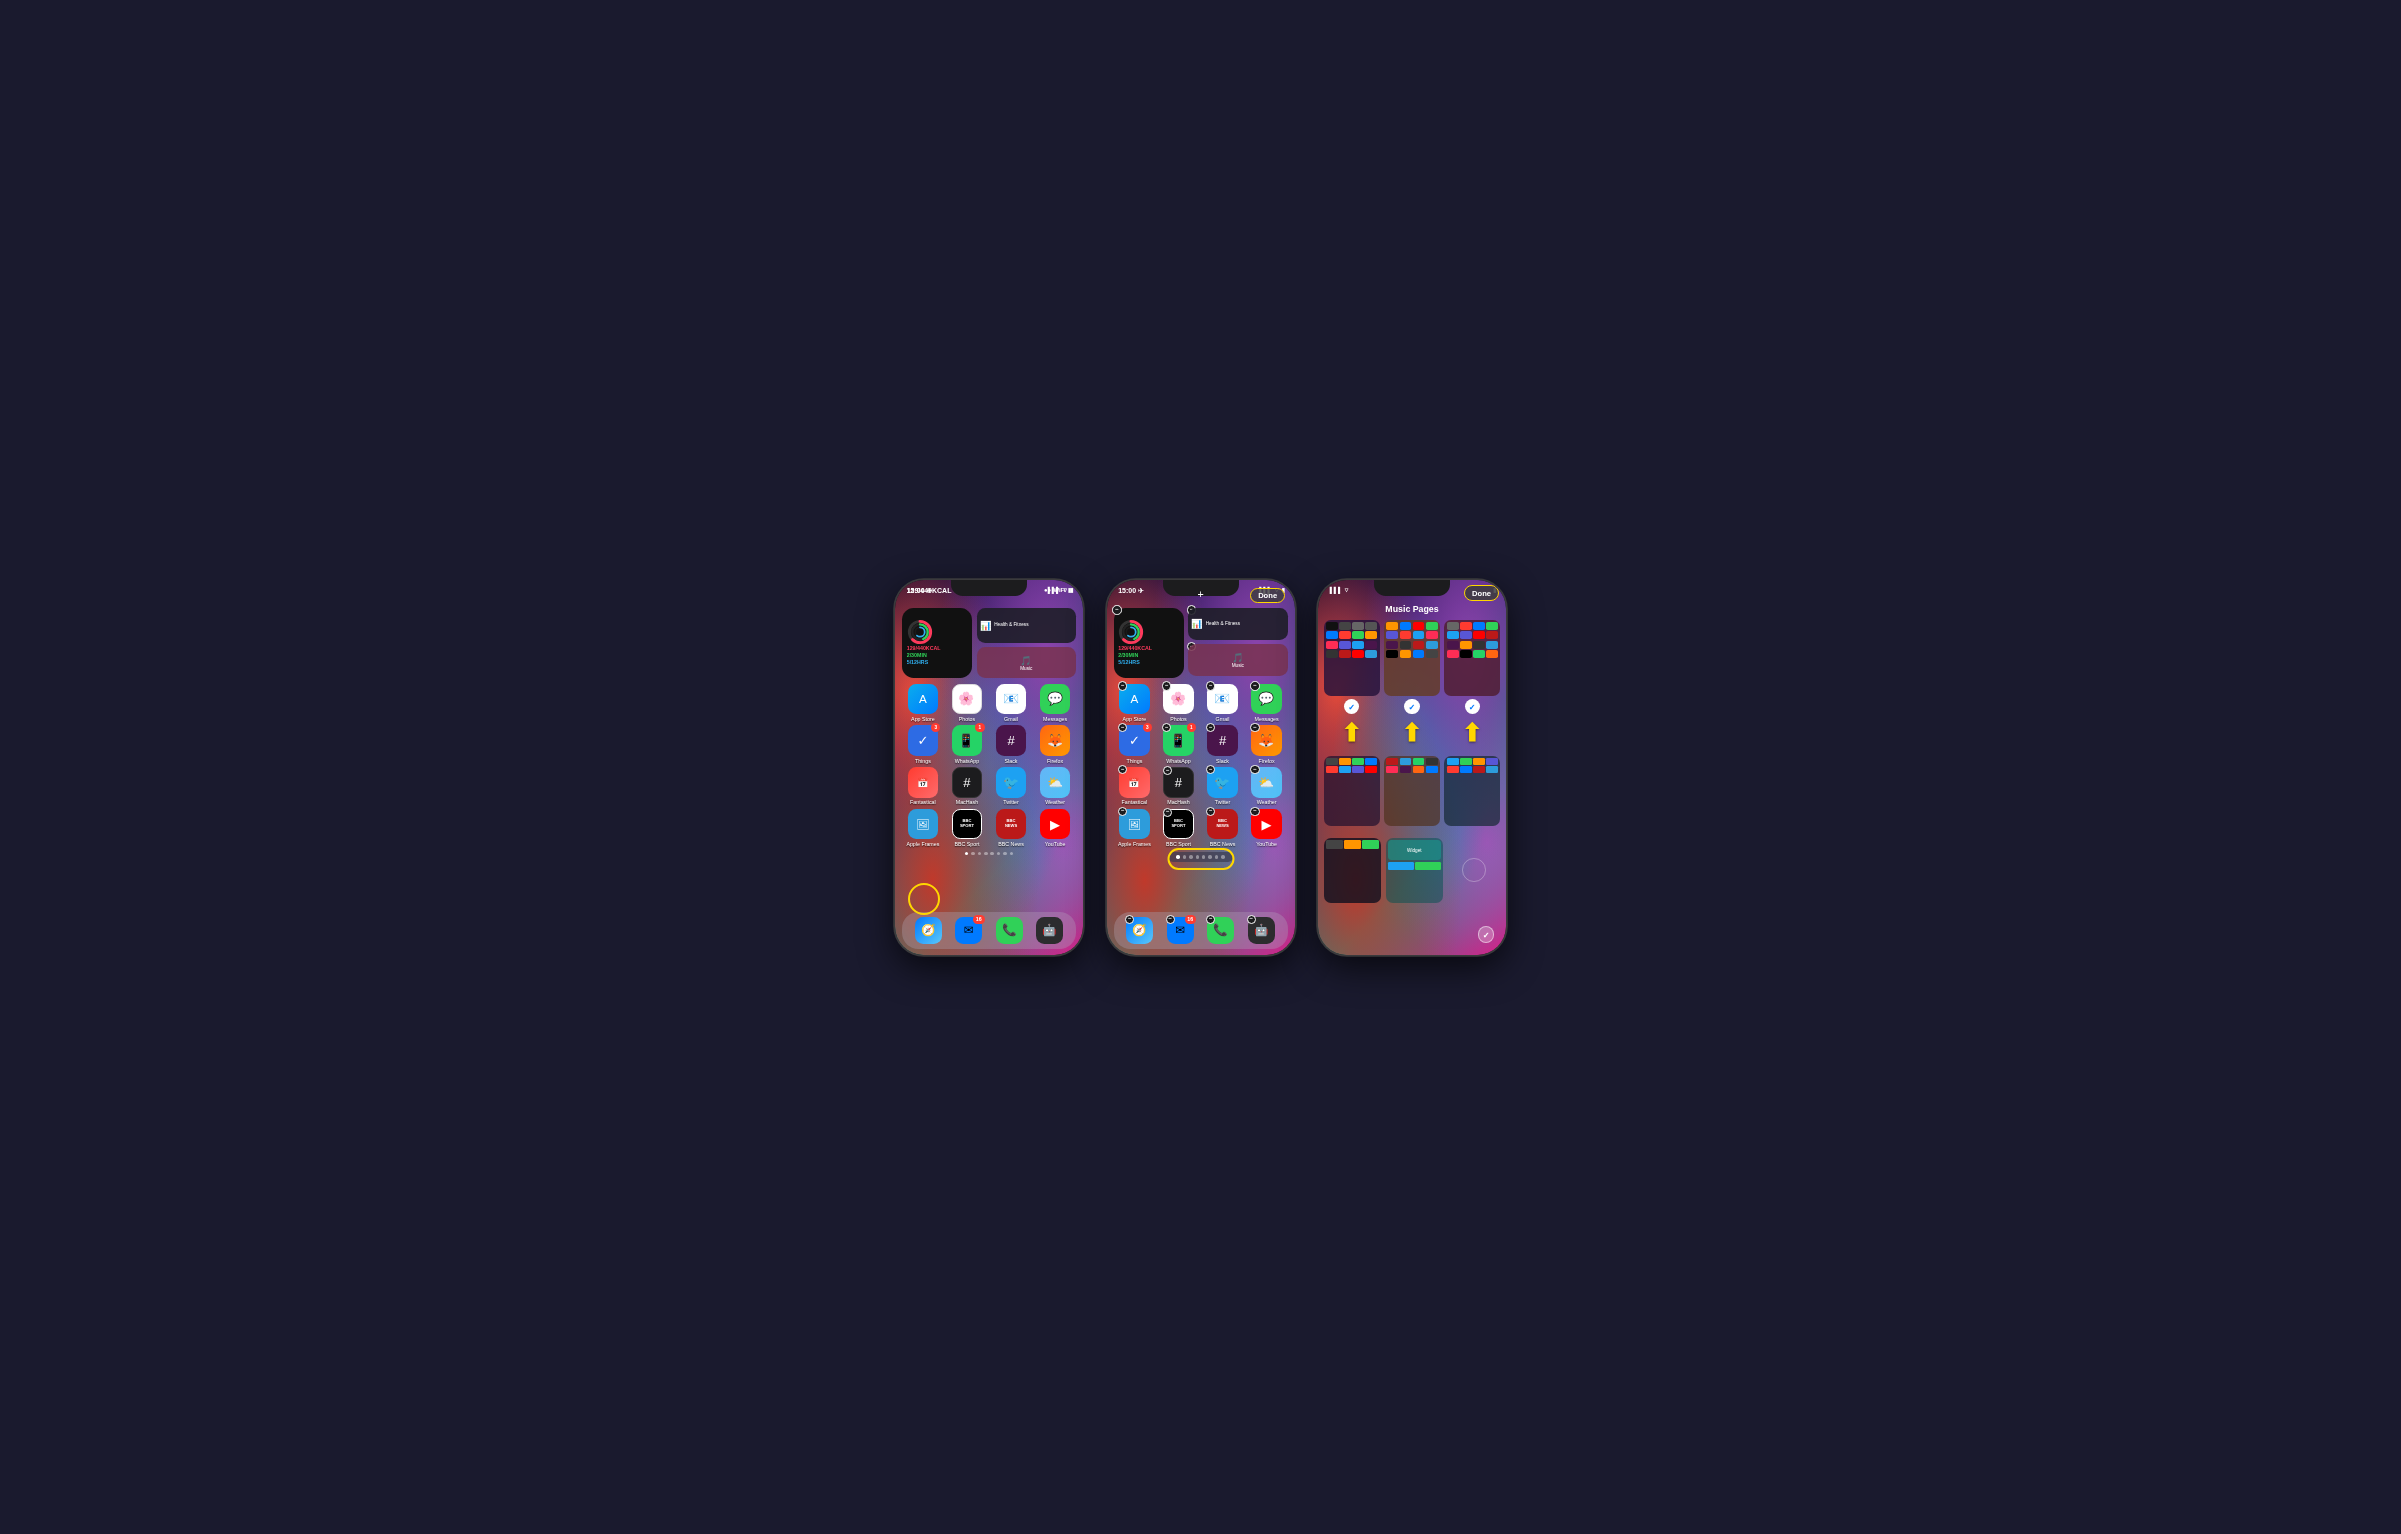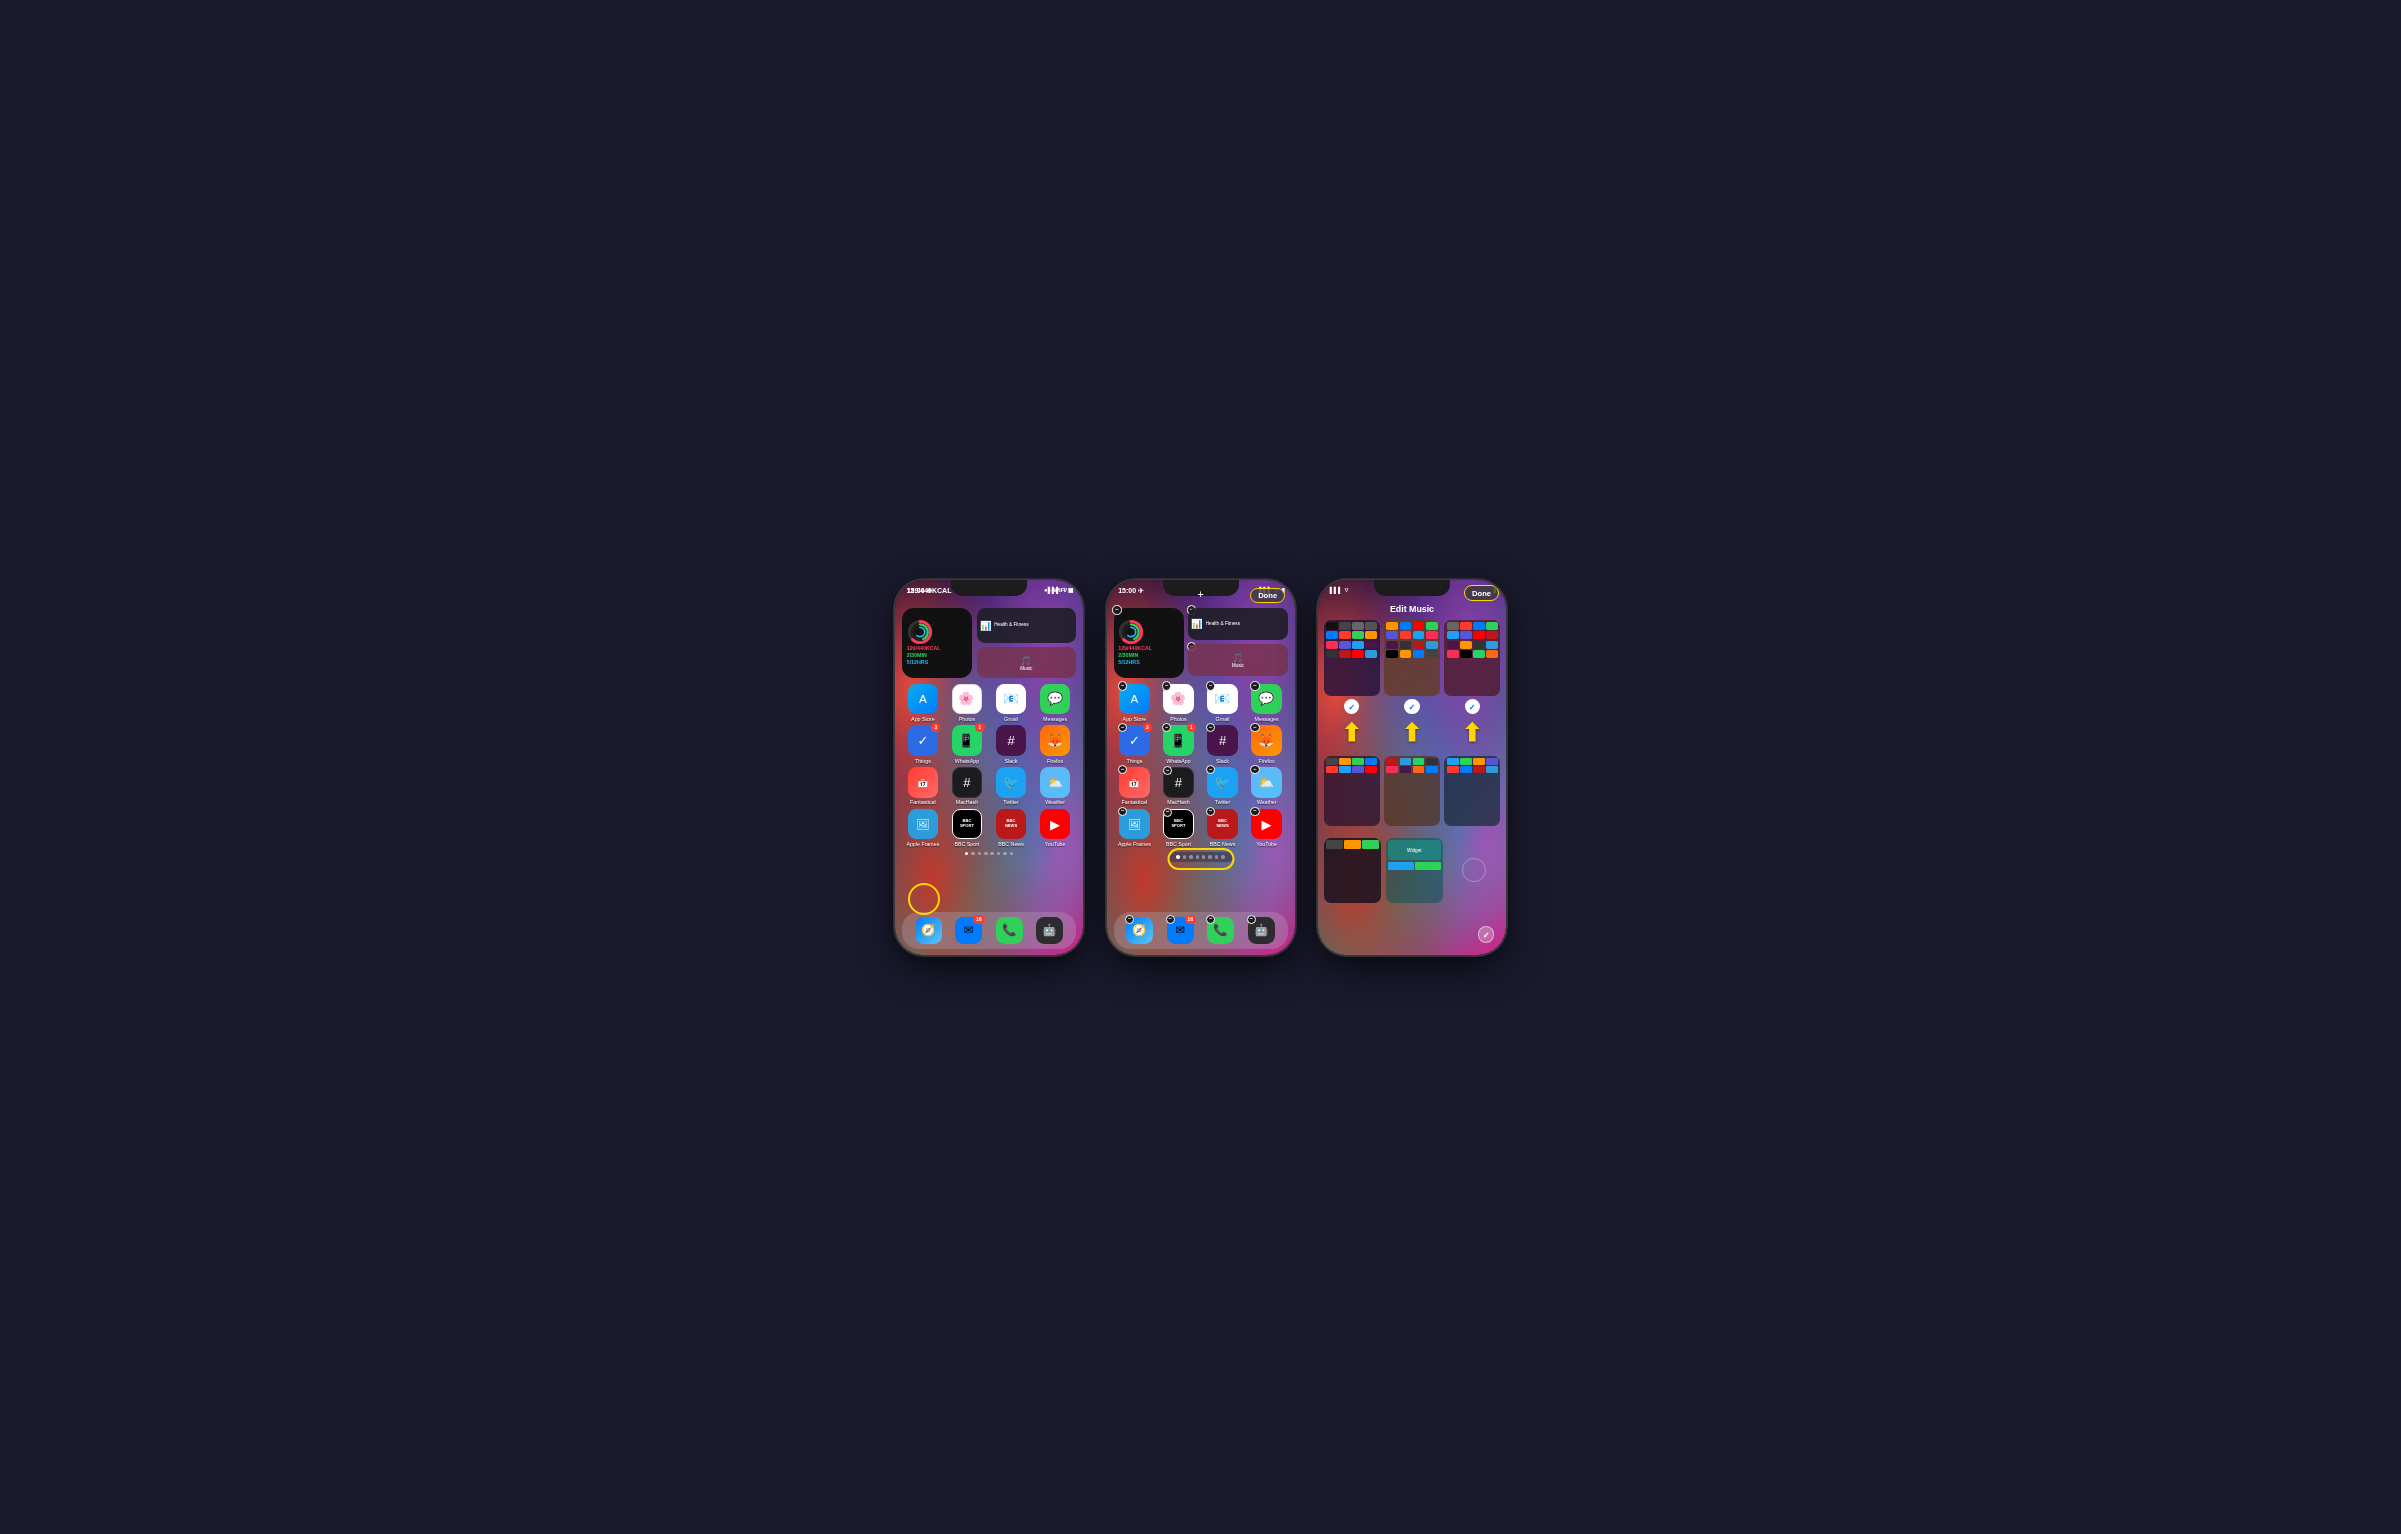--- a/index.html
+++ b/index.html
@@ -692,21 +692,21 @@
   <div class="phone">
     <div class="phone-notch"></div>
     <div class="phone-screen">
       <div class="wallpaper"></div>
 
       <div style="position:absolute;top:7px;left:11.7px;color:white;font-size:5.9px;font-weight:600;z-index:15">▌▌▌ ⌔</div>
       <div style="position:absolute;top:7px;right:9.4px;color:white;font-size:5.9px;font-weight:600;z-index:15">▮</div>
 
       <div style="position:absolute;top:5.9px;right:7px;background:rgba(60,60,60,0.85);color:white;border:1.8px solid #FFD700;border-radius:8.2px;padding:2.3px 7px;font-size:7.6px;font-weight:600;z-index:30">Done</div>
 
-      <div style="position:absolute;top:24.6px;left:0;right:0;text-align:center;color:white;font-size:8.8px;font-weight:600;z-index:10">Edit Music</div>
+      <div style="position:absolute;top:24.6px;left:0;right:0;text-align:center;color:white;font-size:8.8px;font-weight:600;z-index:10">Music Pages</div>
 
       <div style="position:absolute;top:40px;left:5.9px;right:5.9px;display:flex;gap:4.7px">
 
         <div style="flex:1;position:relative">
           <div style="height:76px;background:rgba(40,20,60,0.85);border-radius:7px;overflow:hidden;padding:2.3px">
             <div style="display:grid;grid-template-columns:repeat(4,1fr);gap:1.2px">
               <div style="height:8.2px;background:#111;border-radius:1.8px"></div>
               <div style="height:8.2px;background:#444;border-radius:1.8px"></div>
               <div style="height:8.2px;background:#666;border-radius:1.8px"></div>
               <div style="height:8.2px;background:#555;border-radius:1.8px"></div>

